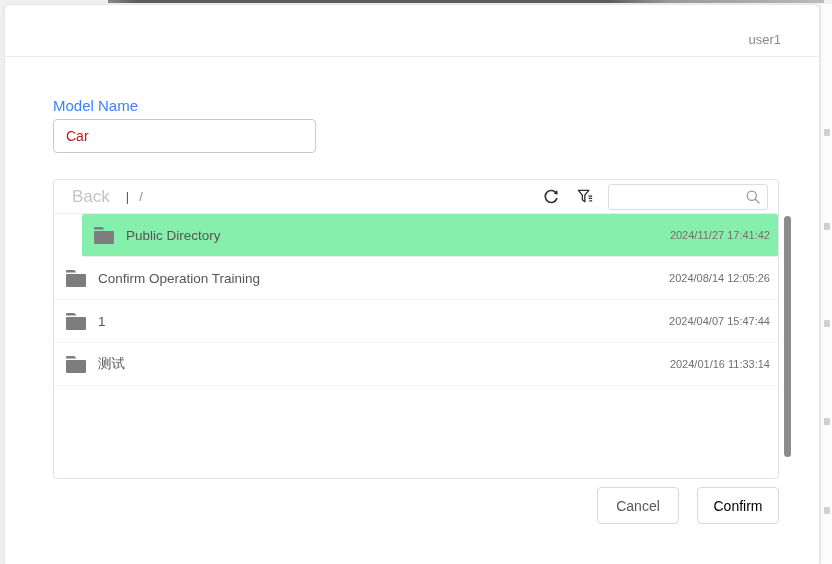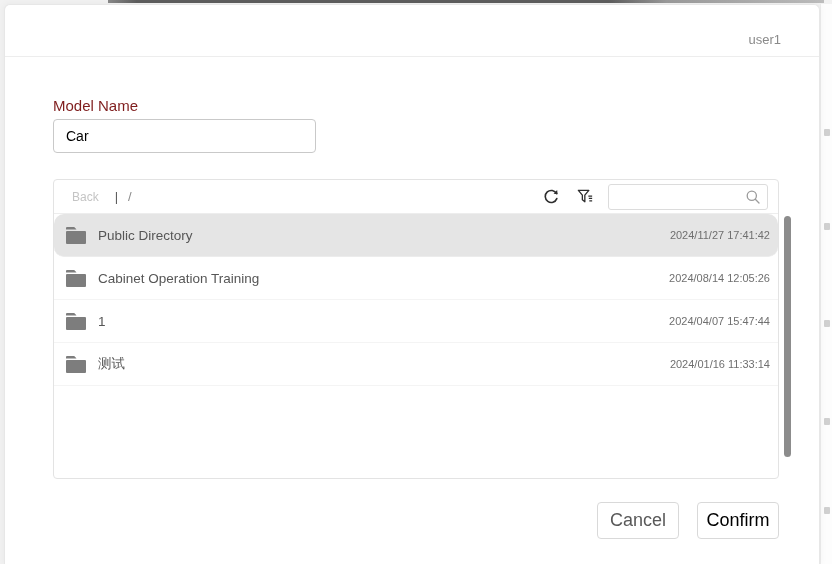--- a/index.html
+++ b/index.html
@@ -35,39 +35,39 @@
   .modal-header {
     position: absolute; top: 0; left: 0; right: 0; height: 52px;
     border-bottom: 1px solid #ededed;
   }
   .username {
     position: absolute; right: 38px; top: 27px;
     font-size: 13px; color: #8a8a8a;
   }
   .field-label {
     position: absolute; left: 48px; top: 92px;
-    font-size: 15px; color: #7f1d1d;
+    font-size: 15px; color: #3b82f6;
   }
   .name-input {
     position: absolute; left: 48px; top: 114px; width: 263px; height: 34px;
     border: 1px solid #c9c9c9; border-radius: 4px;
-    padding: 0 12px; font-size: 14px; color: #000000;
+    padding: 0 12px; font-size: 14px; color: #b91c1c;
     font-family: inherit; outline: none; background: #fff;
   }
   .panel {
     position: absolute; left: 48px; top: 174px; width: 726px; height: 300px;
     border: 1px solid #e3e3e3; border-radius: 4px; background: #fff;
     overflow: hidden;
   }
   .panel-toolbar {
     height: 34px; display: flex; align-items: center;
     padding: 0 10px 0 18px;
     border-bottom: 1px solid #ededed;
   }
-  .back-btn { font-size: 12px; color: #c4c4c4; margin-right: 16px; cursor: default; }
+  .back-btn { font-size: 17px; color: #c4c4c4; margin-right: 16px; cursor: default; }
   .crumb-sep { font-size: 13px; color: #5a5a5a; margin-right: 10px; }
   .crumb-path { font-size: 13px; color: #8a8a8a; }
   .toolbar-spacer { flex: 1; }
   .icon-btn {
     width: 22px; height: 22px; display: flex; align-items: center; justify-content: center;
     margin-right: 12px; cursor: pointer; background: none; border: none; padding: 0;
   }
   .search-box {
     width: 160px; height: 26px; border: 1px solid #dcdcdc; border-radius: 3px;
     display: flex; align-items: center; background: #fff; padding: 0 6px 0 8px;
@@ -76,32 +76,32 @@
     flex: 1; border: none; outline: none; font-size: 12px; color: #555;
     font-family: inherit; min-width: 0; background: transparent;
   }
   .rows { }
   .row {
     height: 43px; display: flex; align-items: center;
     padding: 0 8px 0 8px;
     border-bottom: 1px solid #f4f4f4;
     cursor: pointer;
   }
-  .row.selected { background: #e5e5e5; border-bottom-color: #ececec; border-radius: 10px; }
+  .row.selected { background: #86efac; border-bottom-color: #ececec; border-radius: 2px; margin-left: 28px; }
   .row .name { font-size: 13.5px; color: #565656; margin-left: 12px; }
   .row .date { margin-left: auto; font-size: 11px; color: #6f6f6f; }
   .folder-glyph { flex: 0 0 auto; width: 20px; height: 17px; margin-left: 4px; }
   .list-scrollbar {
     position: absolute; left: 779px; top: 211px; width: 7px; height: 241px;
     background: #8c8c8c; border-radius: 4px; cursor: grab;
   }
   .btn {
-    position: absolute; top: 497px; width: 82px; height: 37px;
+    position: absolute; top: 482px; width: 82px; height: 37px;
     background: #fff; border: 1px solid #d9d9d9; border-radius: 4px;
-    font-size: 18px; font-family: inherit; cursor: pointer;
+    font-size: 14px; font-family: inherit; cursor: pointer;
   }
   .btn-cancel { left: 592px; color: #595959; }
   .btn-confirm { left: 692px; color: #000000; }
 </style>
 </head>
 <body>
 
 <div class="top-strip"></div>
 
 <div class="edge-strip">
@@ -175,21 +175,21 @@
 
 
 
       <div class="row">
         <span class="folder-glyph">
           <svg width="20" height="17" viewBox="0 0 20 17">
               <path d="M0 1 a1 1 0 0 1 1-1 h7 a1 1 0 0 1 .8.4 L10.5 2.5 H0 Z" fill="#7d7d7d"></path>
               <rect x="0" y="4" width="20" height="13" rx="1" fill="#7d7d7d"></rect>
             </svg>
         </span>
-        <span class="name">Cabinet Operation Training</span>
+        <span class="name">Confirm Operation Training</span>
         <span class="date">2024/08/14 12:05:26</span>
       </div>
 
       <div class="row">
         <span class="folder-glyph">
           <svg width="20" height="17" viewBox="0 0 20 17">
               <path d="M0 1 a1 1 0 0 1 1-1 h7 a1 1 0 0 1 .8.4 L10.5 2.5 H0 Z" fill="#7d7d7d"></path>
               <rect x="0" y="4" width="20" height="13" rx="1" fill="#7d7d7d"></rect>
             </svg>
         </span>

